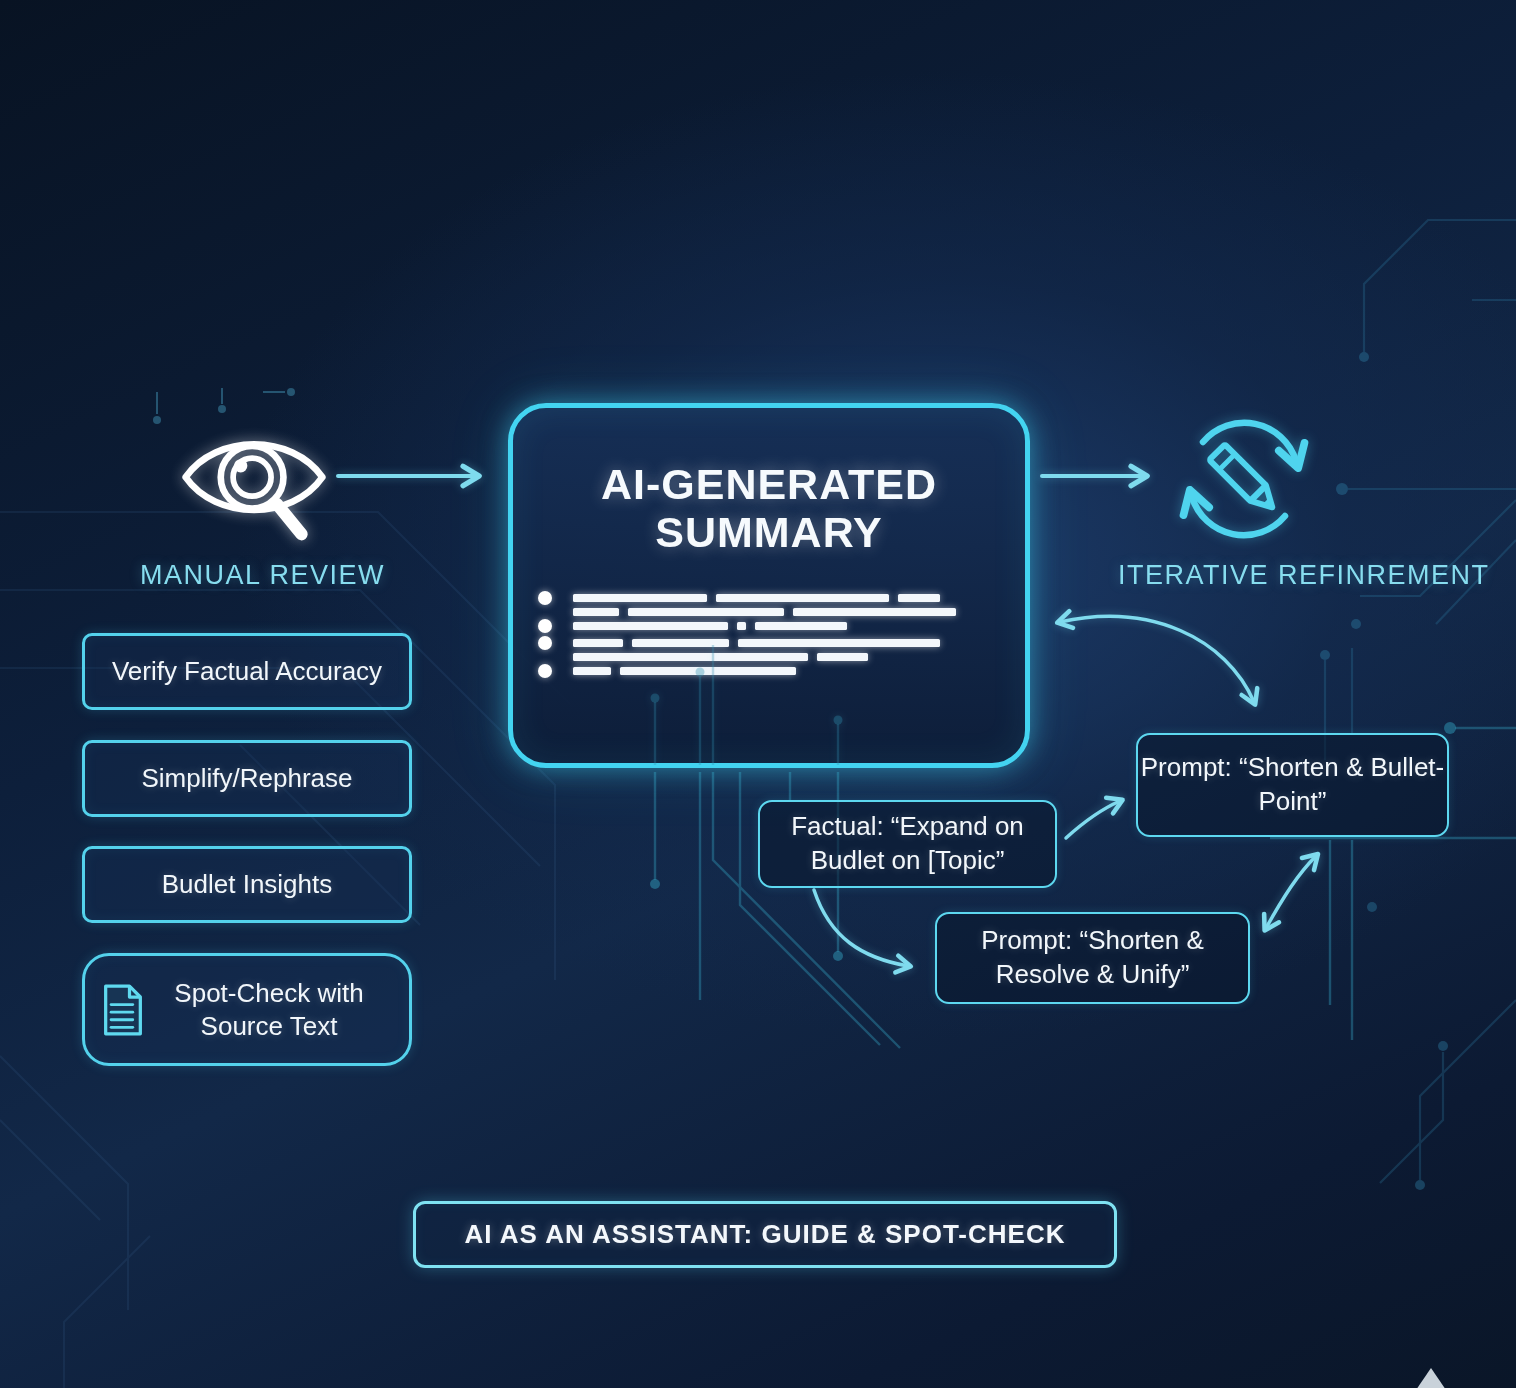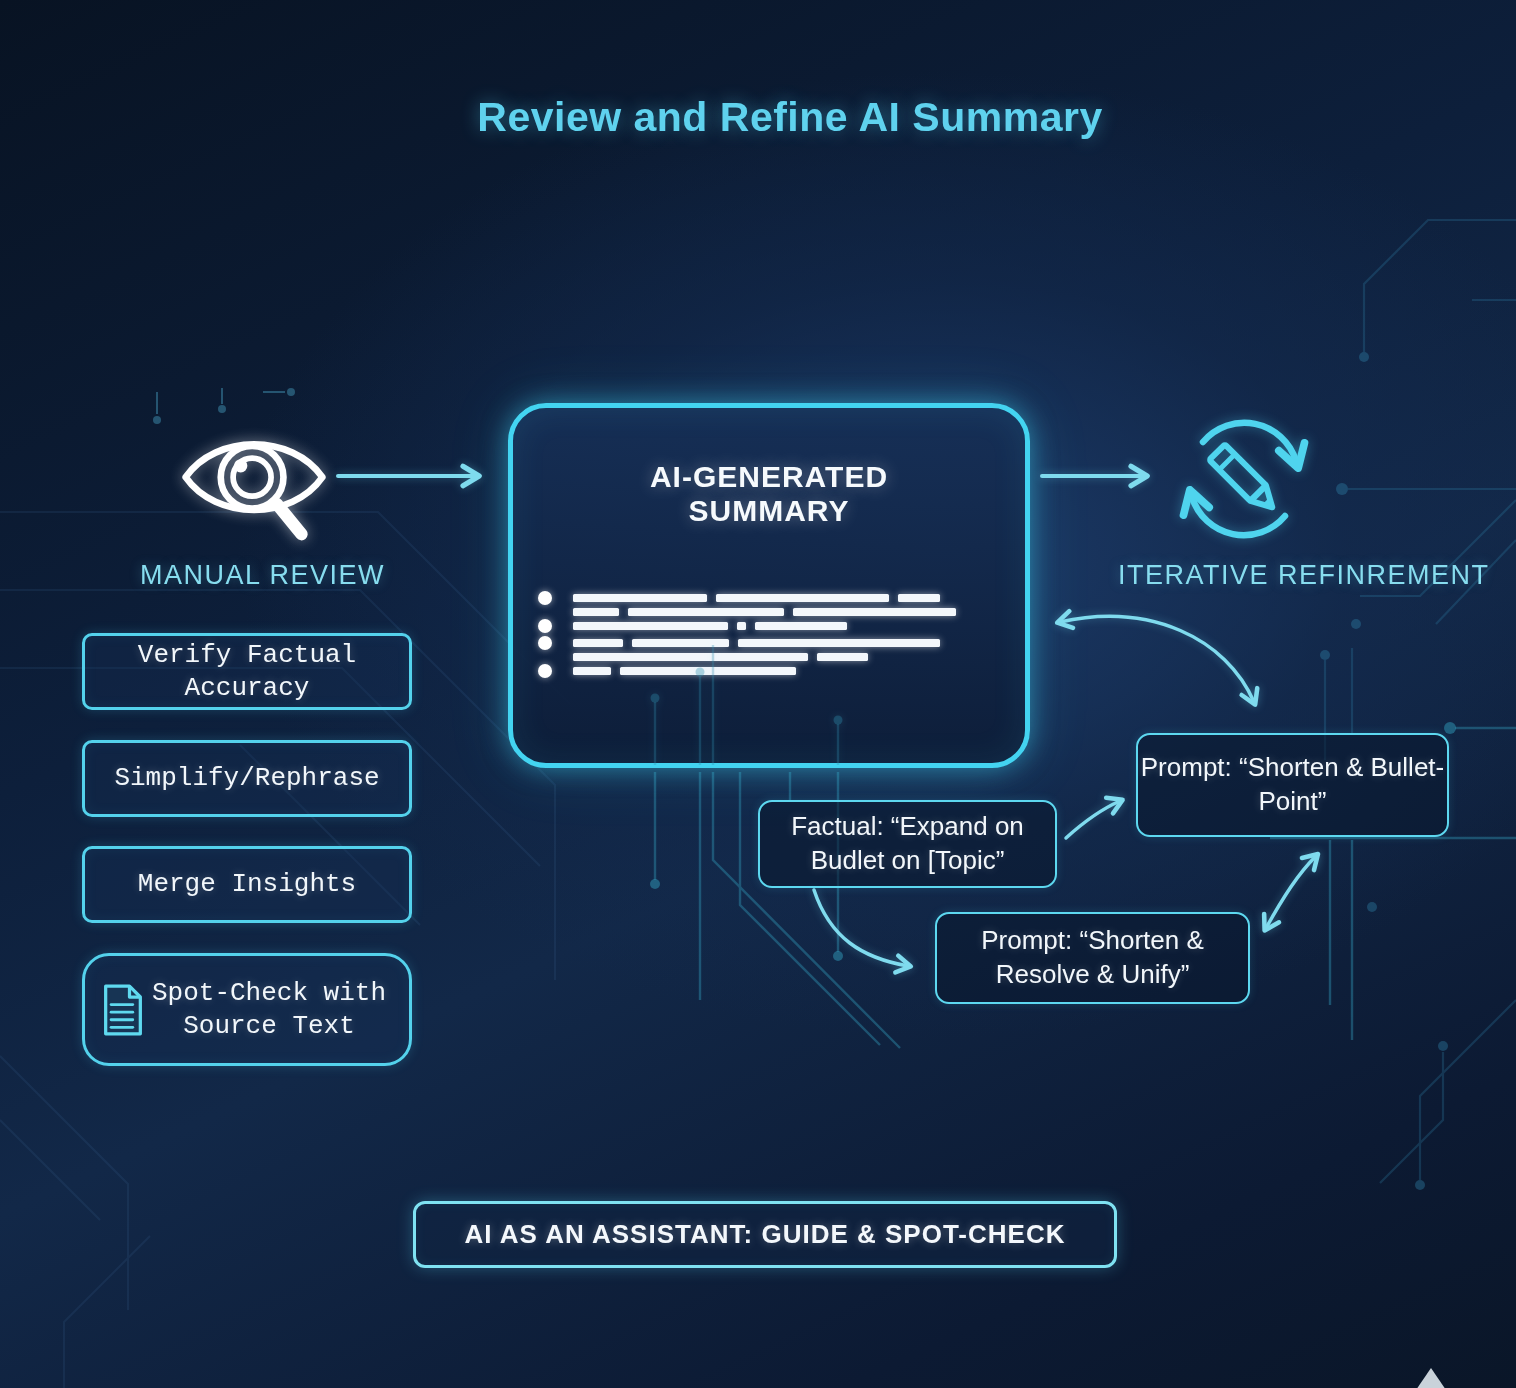--- a/index.html
+++ b/index.html
@@ -25,39 +25,38 @@
   }
   
   .summary-card{
     left:508px;top:403px;width:522px;height:365px;box-sizing:border-box;
     border:5px solid #43d4f1;border-radius:38px;
     background:linear-gradient(180deg, rgba(22,47,86,.92) 0%, rgba(13,29,56,.94) 100%);
     box-shadow:0 0 26px rgba(64,205,238,.5), 0 0 60px rgba(64,205,238,.18), inset 0 0 34px rgba(64,205,238,.10);
   }
   .sum-title{
     margin-top:52px;text-align:center;color:#f6fafd;font-weight:bold;
-    font-size:30px;line-height:1.12;letter-spacing:1px;
+    font-size:43px;line-height:1.12;letter-spacing:1px;
     text-shadow:0 0 16px rgba(255,255,255,.35);
   }
   .sum-lines{position:absolute;left:60px;top:186px;width:420px;}
   .sum-row{position:relative;display:flex;gap:9px;align-items:center;height:8px;margin-bottom:6px;}
   .sum-row.gap{margin-top:9px;}
   .sum-row .bar{height:8px;background:#f3f7fb;border-radius:1.5px;box-shadow:0 0 7px rgba(255,255,255,.5);}
   .sum-row .dot{position:absolute;left:-35px;top:-3px;width:14px;height:14px;border-radius:50%;background:#ffffff;box-shadow:0 0 7px rgba(255,255,255,.55);}
   
   .action-box{
     left:82px;width:330px;box-sizing:border-box;
     border:3px solid #54d2ec;border-radius:10px;
     background:rgba(23,50,90,.30);
     color:#f2f7fb;font-size:26px;line-height:1.25;
     display:flex;align-items:center;justify-content:flex-end;text-align:center;
     box-shadow:0 0 12px rgba(70,200,235,.22), inset 0 0 14px rgba(70,200,235,.07);
     text-shadow:0 0 8px rgba(255,255,255,.25);
     padding:22px 12px;
-    font-family:Liberation Mono, monospace;
   }
   .action-box .txt{flex:1;}
   .doc-icon-wrap{flex:0 0 52px;display:flex;align-items:center;justify-content:center;}
   
   .prompt-box{
     box-sizing:border-box;
     border:2.5px solid #5dd8f0;border-radius:14px;
     background:rgba(9,23,45,.55);
     color:#f2f7fb;font-size:26px;line-height:1.3;
     display:flex;align-items:center;justify-content:center;text-align:center;
@@ -140,21 +139,20 @@
       <path d="M1352,840 V1040"></path>
       <path d="M1455,728 H1516"></path>
     </g>
     <g fill="#2e8fae" opacity="0.55">
       <circle cx="655" cy="884" r="5"></circle>
         <circle cx="838" cy="956" r="5"></circle>
         <circle cx="1450" cy="728" r="6"></circle>
     </g>
   </svg>
 
-  <div class="abs page-title">Review and Refine AI Summary</div>
 
   <svg class="abs" style="left:178px;top:418px;filter:drop-shadow(0 0 7px rgba(255,255,255,.45));" width="152" height="126" viewBox="0 0 160 132">
     <g stroke="#ffffff" fill="none" stroke-linecap="round" stroke-linejoin="round">
       <path d="M8,62 C40,16 120,16 152,62 C120,108 40,108 8,62 Z" stroke-width="7"></path>
       <circle cx="78" cy="62" r="33" stroke-width="7"></circle>
       <circle cx="78" cy="62" r="20" stroke-width="6"></circle>
       <circle cx="66" cy="50" r="7" fill="#ffffff" stroke="none"></circle>
       <line x1="104" y1="90" x2="130" y2="122" stroke-width="13"></line>
     </g>
   </svg>
@@ -220,21 +218,21 @@
   </svg>
   <div class="abs cyan-label" style="left:1118px;top:560px;width:330px;">ITERATIVE REFINREMENT</div>
 
   <div class="abs action-box" style="top:633px;height:77px;">
     <span class="txt">Verify Factual Accuracy</span>
   </div>
   <div class="abs action-box" style="top:740px;height:77px;">
     <span class="txt">Simplify/Rephrase</span>
   </div>
   <div class="abs action-box" style="top:846px;height:77px;">
-    <span class="txt">Merge Insights</span>
+    <span class="txt">Budlet Insights</span>
   </div>
   <div class="abs action-box" style="top:953px;height:113px;border-radius:27px;">
     <span class="doc-icon-wrap">
       <svg width="44" height="52" viewBox="0 0 40 48">
         <g stroke="#5fd9ef" stroke-width="3" fill="rgba(95,217,239,.07)" stroke-linejoin="round">
           <path d="M4,2 H26 L36,12 V46 H4 Z"></path>
           <path d="M26,2 V12 H36" fill="none"></path>
         </g>
         <g stroke="#5fd9ef" stroke-width="2.6" stroke-linecap="round">
           <line x1="9" y1="19" x2="29" y2="19"></line>

